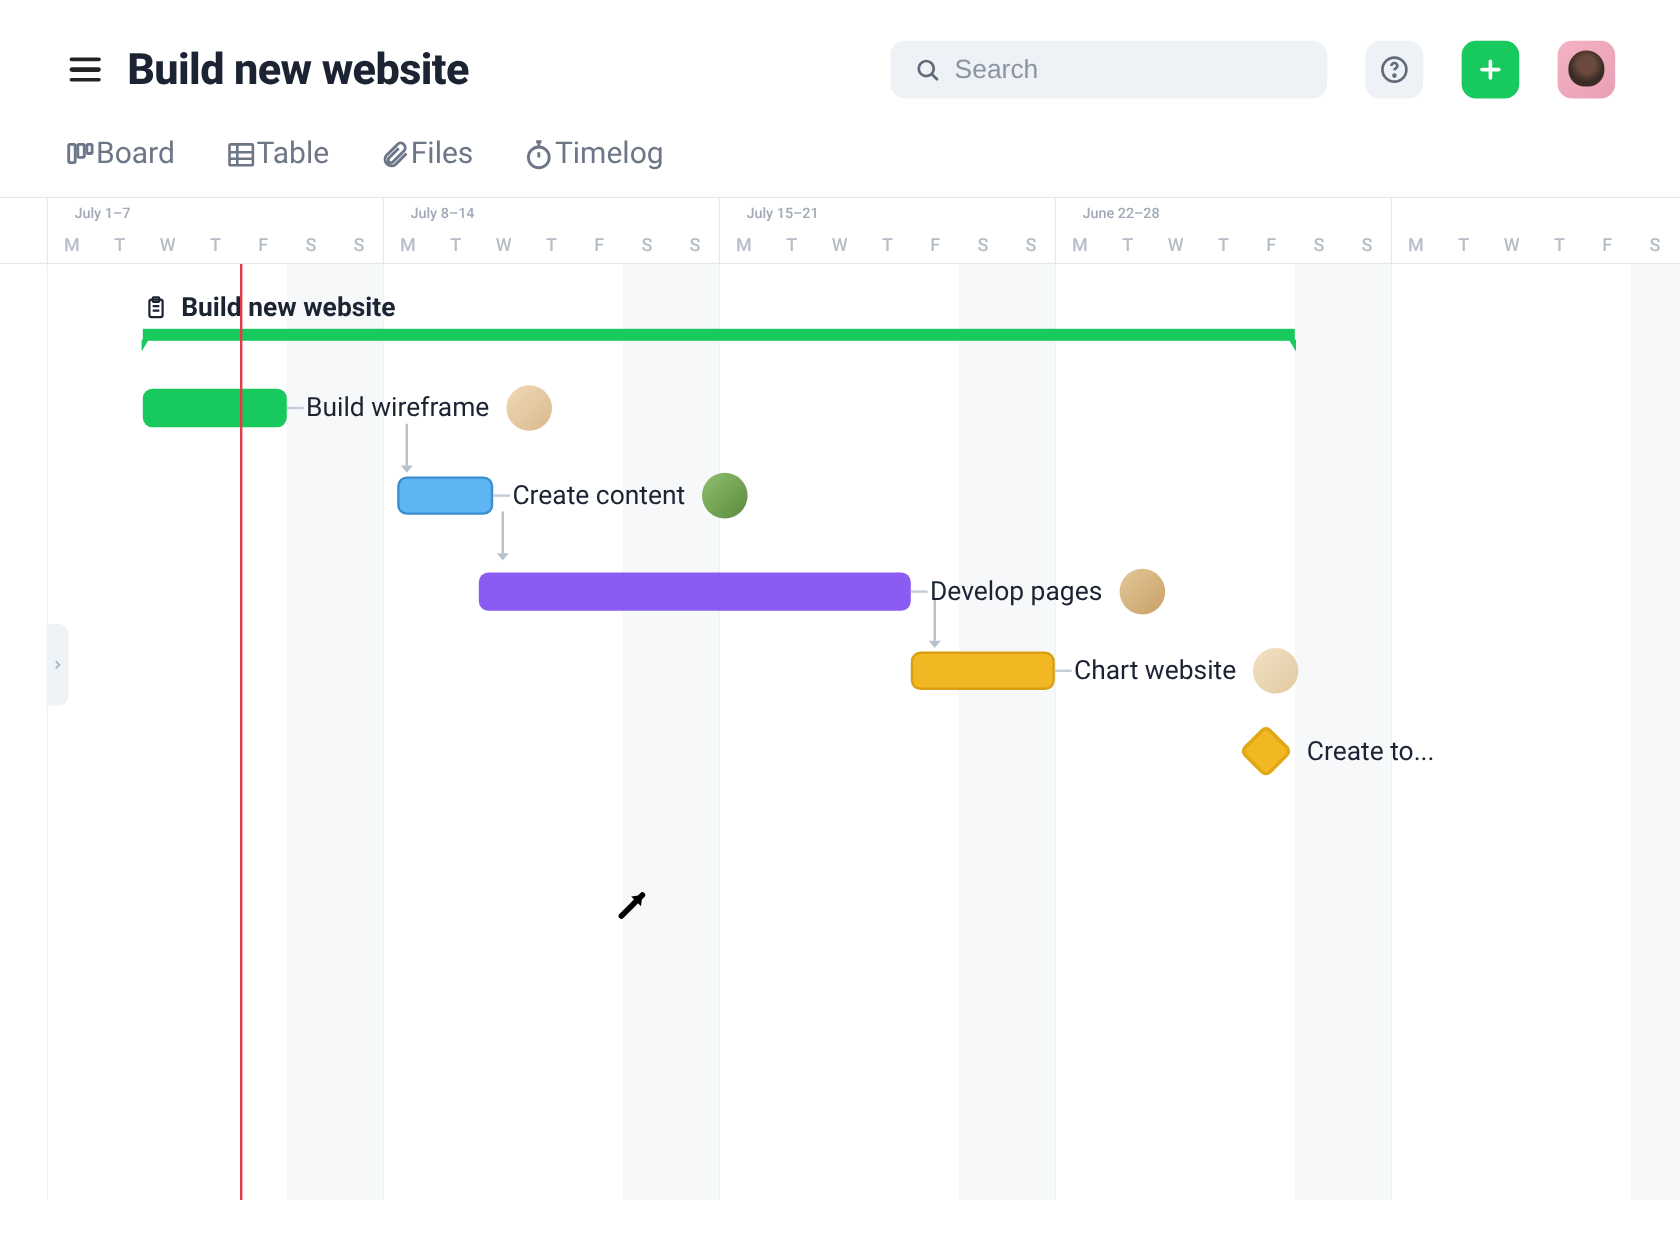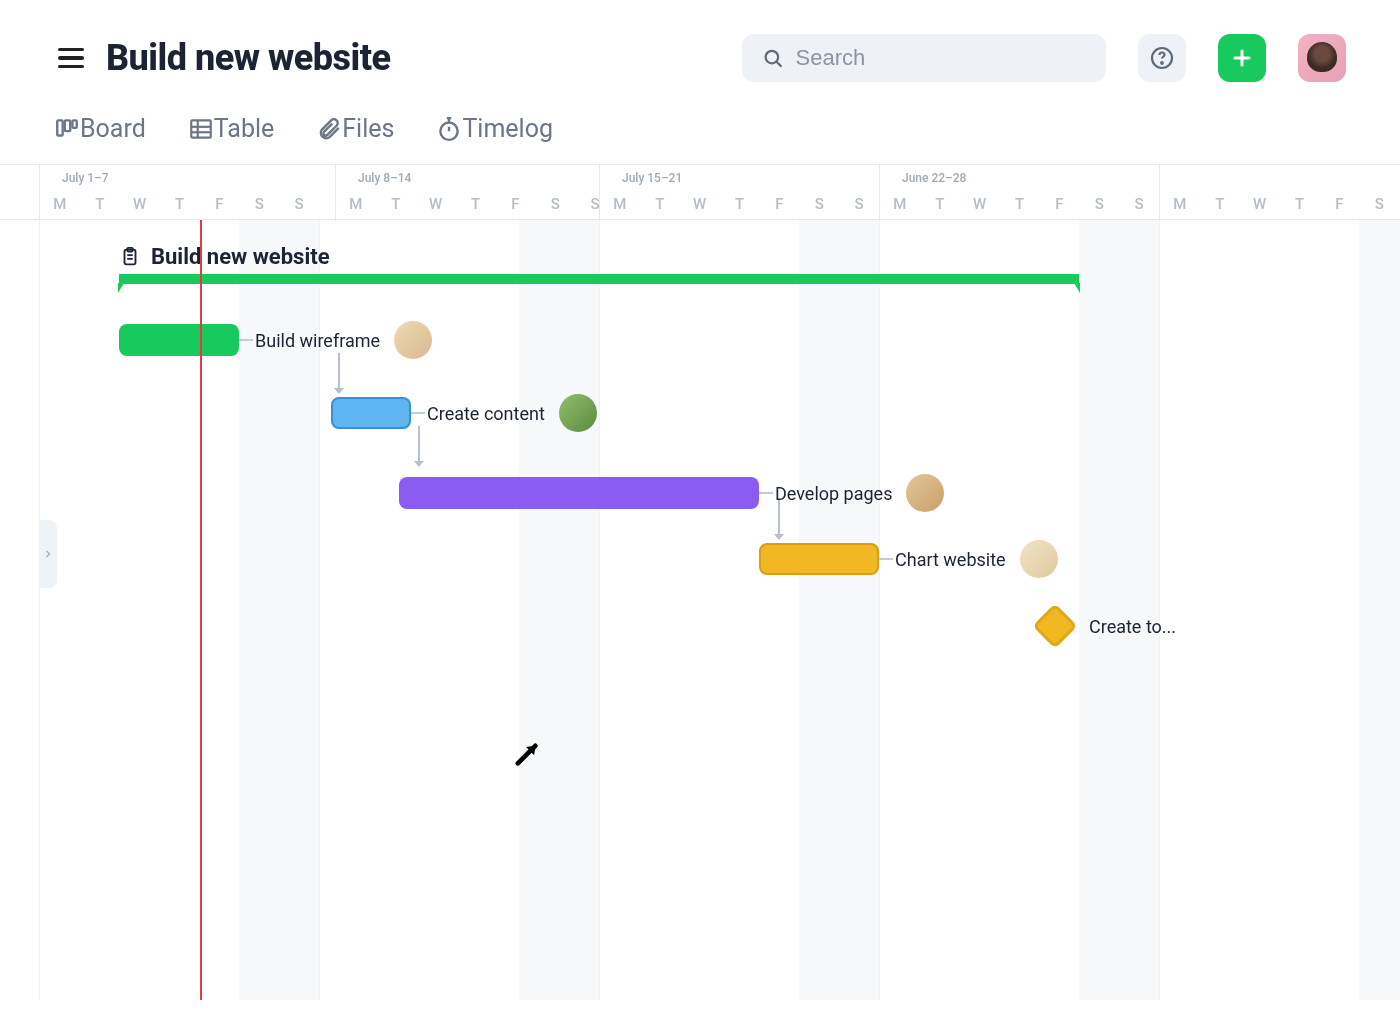--- a/index.html
+++ b/index.html
@@ -216,21 +216,21 @@
       display: flex;
       align-items: center;
     }
     .task-bar {
       height: 32px;
       border-radius: 8px;
       cursor: grab;
     }
     .task-label {
       margin-left: 16px;
-      font-size: 18px;
+      font-size: 22px;
       color: #1c2434;
       white-space: nowrap;
     }
     .task-avatar {
       width: 38px; height: 38px;
       border-radius: 50%;
       margin-left: 14px;
       display: flex; align-items: center; justify-content: center;
       overflow: hidden;
       font-size: 16px;
@@ -340,21 +340,21 @@
         <div class="day-labels">
           <div class="day-label">M</div>
           <div class="day-label">T</div>
           <div class="day-label">W</div>
           <div class="day-label">T</div>
           <div class="day-label">F</div>
           <div class="day-label">S</div>
           <div class="day-label">S</div>
         </div>
       </div>
-      <div class="week" style="left: 319px; width: 280px; margin-left: 16px;">
+      <div class="week" style="left: 319px; width: 280px;">
         <div class="week-label">July 8–14</div>
         <div class="day-labels">
           <div class="day-label">M</div>
           <div class="day-label">T</div>
           <div class="day-label">W</div>
           <div class="day-label">T</div>
           <div class="day-label">F</div>
           <div class="day-label">S</div>
           <div class="day-label">S</div>
         </div>

